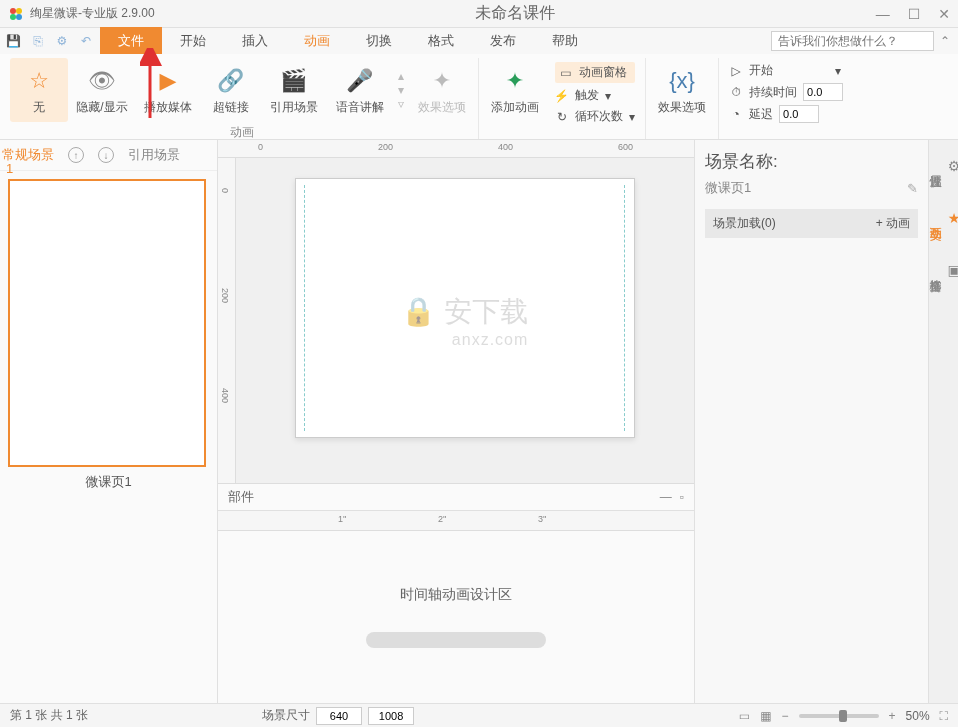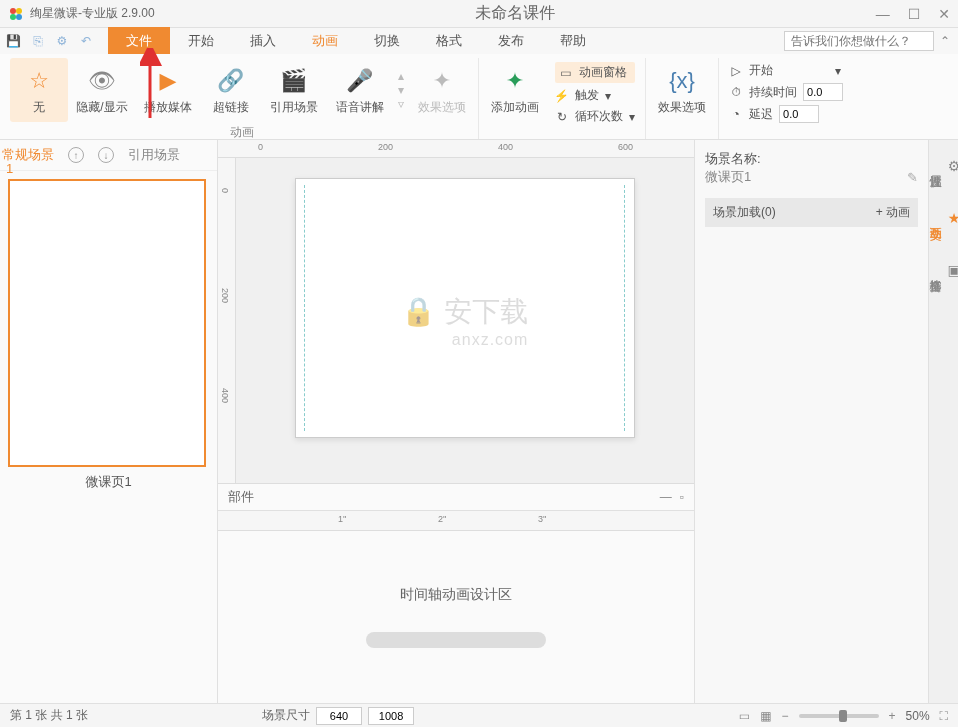--- a/index.html
+++ b/index.html
@@ -10,26 +10,26 @@
 .titlebar .logo { width: 16px; height: 16px; margin-right: 6px; }
 .titlebar .app-title { font-size: 12px; color: #666; }
 .titlebar .doc-title { flex: 1; text-align: center; color: #666; font-size: 16px; }
 .titlebar .win-controls { display: flex; gap: 18px; }
 .titlebar .win-controls span { cursor: pointer; color: #888; font-size: 14px; }
 
 
 .tabrow { height: 26px; background: #f7f7f7; display: flex; align-items: center; }
 .qat { display: flex; gap: 8px; padding: 0 6px; }
 .qat .qbtn { width: 16px; height: 16px; display: flex; align-items: center; justify-content: center; color: #8fb4d9; cursor: pointer; }
-.tabs { display: flex; margin-left: 8px; }
+.tabs { display: flex; }
 .tab { padding: 5px 18px; font-size: 13px; color: #555; cursor: pointer; }
 .tab.active { background: #f08a31; color: #fff; }
 .tab.orange-text { color: #f08a31; }
 .tellme { margin-left: auto; display: flex; align-items: center; gap: 6px; padding-right: 8px; }
-.tellme input { width: 150px; height: 20px; border: 1px solid #d0d0d0; padding: 0 6px; font-size: 12px; color: #999; }
+.tellme input { width: 163px; height: 20px; border: 1px solid #d0d0d0; padding: 0 6px; font-size: 12px; color: #999; }
 .tellme .chevron { color: #888; cursor: pointer; }
 
 
 .ribbon { height: 86px; background: #fbfbfb; border-bottom: 1px solid #e0e0e0; display: flex; padding: 4px 6px 0 6px; position: relative; }
 .rgroup { display: flex; flex-direction: column; align-items: center; padding: 0 4px; border-right: 1px solid #e8e8e8; }
 .rgroup.noborder { border-right: none; }
 .rgroup .icons-row { display: flex; gap: 2px; flex: 1; }
 .rbtn { display: flex; flex-direction: column; align-items: center; justify-content: center; width: 58px; height: 64px; cursor: pointer; border-radius: 3px; }
 .rbtn.wide { width: 64px; }
 .rbtn.selected { background: #fdecd9; }
@@ -83,21 +83,21 @@
 .tl-header .tctl { margin-left: auto; display: flex; gap: 8px; color: #888; cursor: pointer; }
 .tl-ruler { height: 20px; background: #f6f6f6; border-bottom: 1px solid #ddd; position: relative; font-size: 9px; color: #888; }
 .tl-ruler span { position: absolute; top: 3px; }
 .tl-body { flex: 1; display: flex; align-items: center; justify-content: center; flex-direction: column; gap: 28px; }
 .tl-placeholder { font-size: 14px; color: #666; }
 .tl-bar { width: 180px; height: 16px; background: #ddd; border-radius: 8px; }
 
 
 .right-panel { width: 264px; background: #f8f8f8; border-left: 1px solid #e0e0e0; display: flex; }
 .rp-body { flex: 1; padding: 10px; }
-.rp-body .rlabel { font-size: 13px; color: #555; }
+.rp-body .rlabel { font-size: 17px; color: #555; margin-bottom: 6px; }
 .rp-body .rvalue { font-size: 13px; color: #888; margin-bottom: 12px; display: flex; justify-content: space-between; align-items: center; }
 .rp-body .rvalue .pencil { color: #aaa; cursor: pointer; }
 .rp-row { background: #e8e8e8; padding: 6px 8px; display: flex; justify-content: space-between; font-size: 12px; cursor: pointer; }
 .rp-tabs { width: 30px; background: #f0f0f0; border-left: 1px solid #e0e0e0; display: flex; flex-direction: column; align-items: center; padding-top: 10px; gap: 20px; }
 .rp-tab { writing-mode: vertical-rl; font-size: 12px; color: #888; cursor: pointer; padding: 8px 2px; display: flex; flex-direction: column; align-items: center; gap: 4px; }
 .rp-tab.active { color: #f08a31; }
 .rp-tab .tico { writing-mode: horizontal-tb; font-size: 14px; }
 
 
 .statusbar { height: 24px; background: #f5f5f5; border-top: 1px solid #e0e0e0; display: flex; align-items: center; padding: 0 10px; font-size: 12px; color: #666; gap: 14px; }

